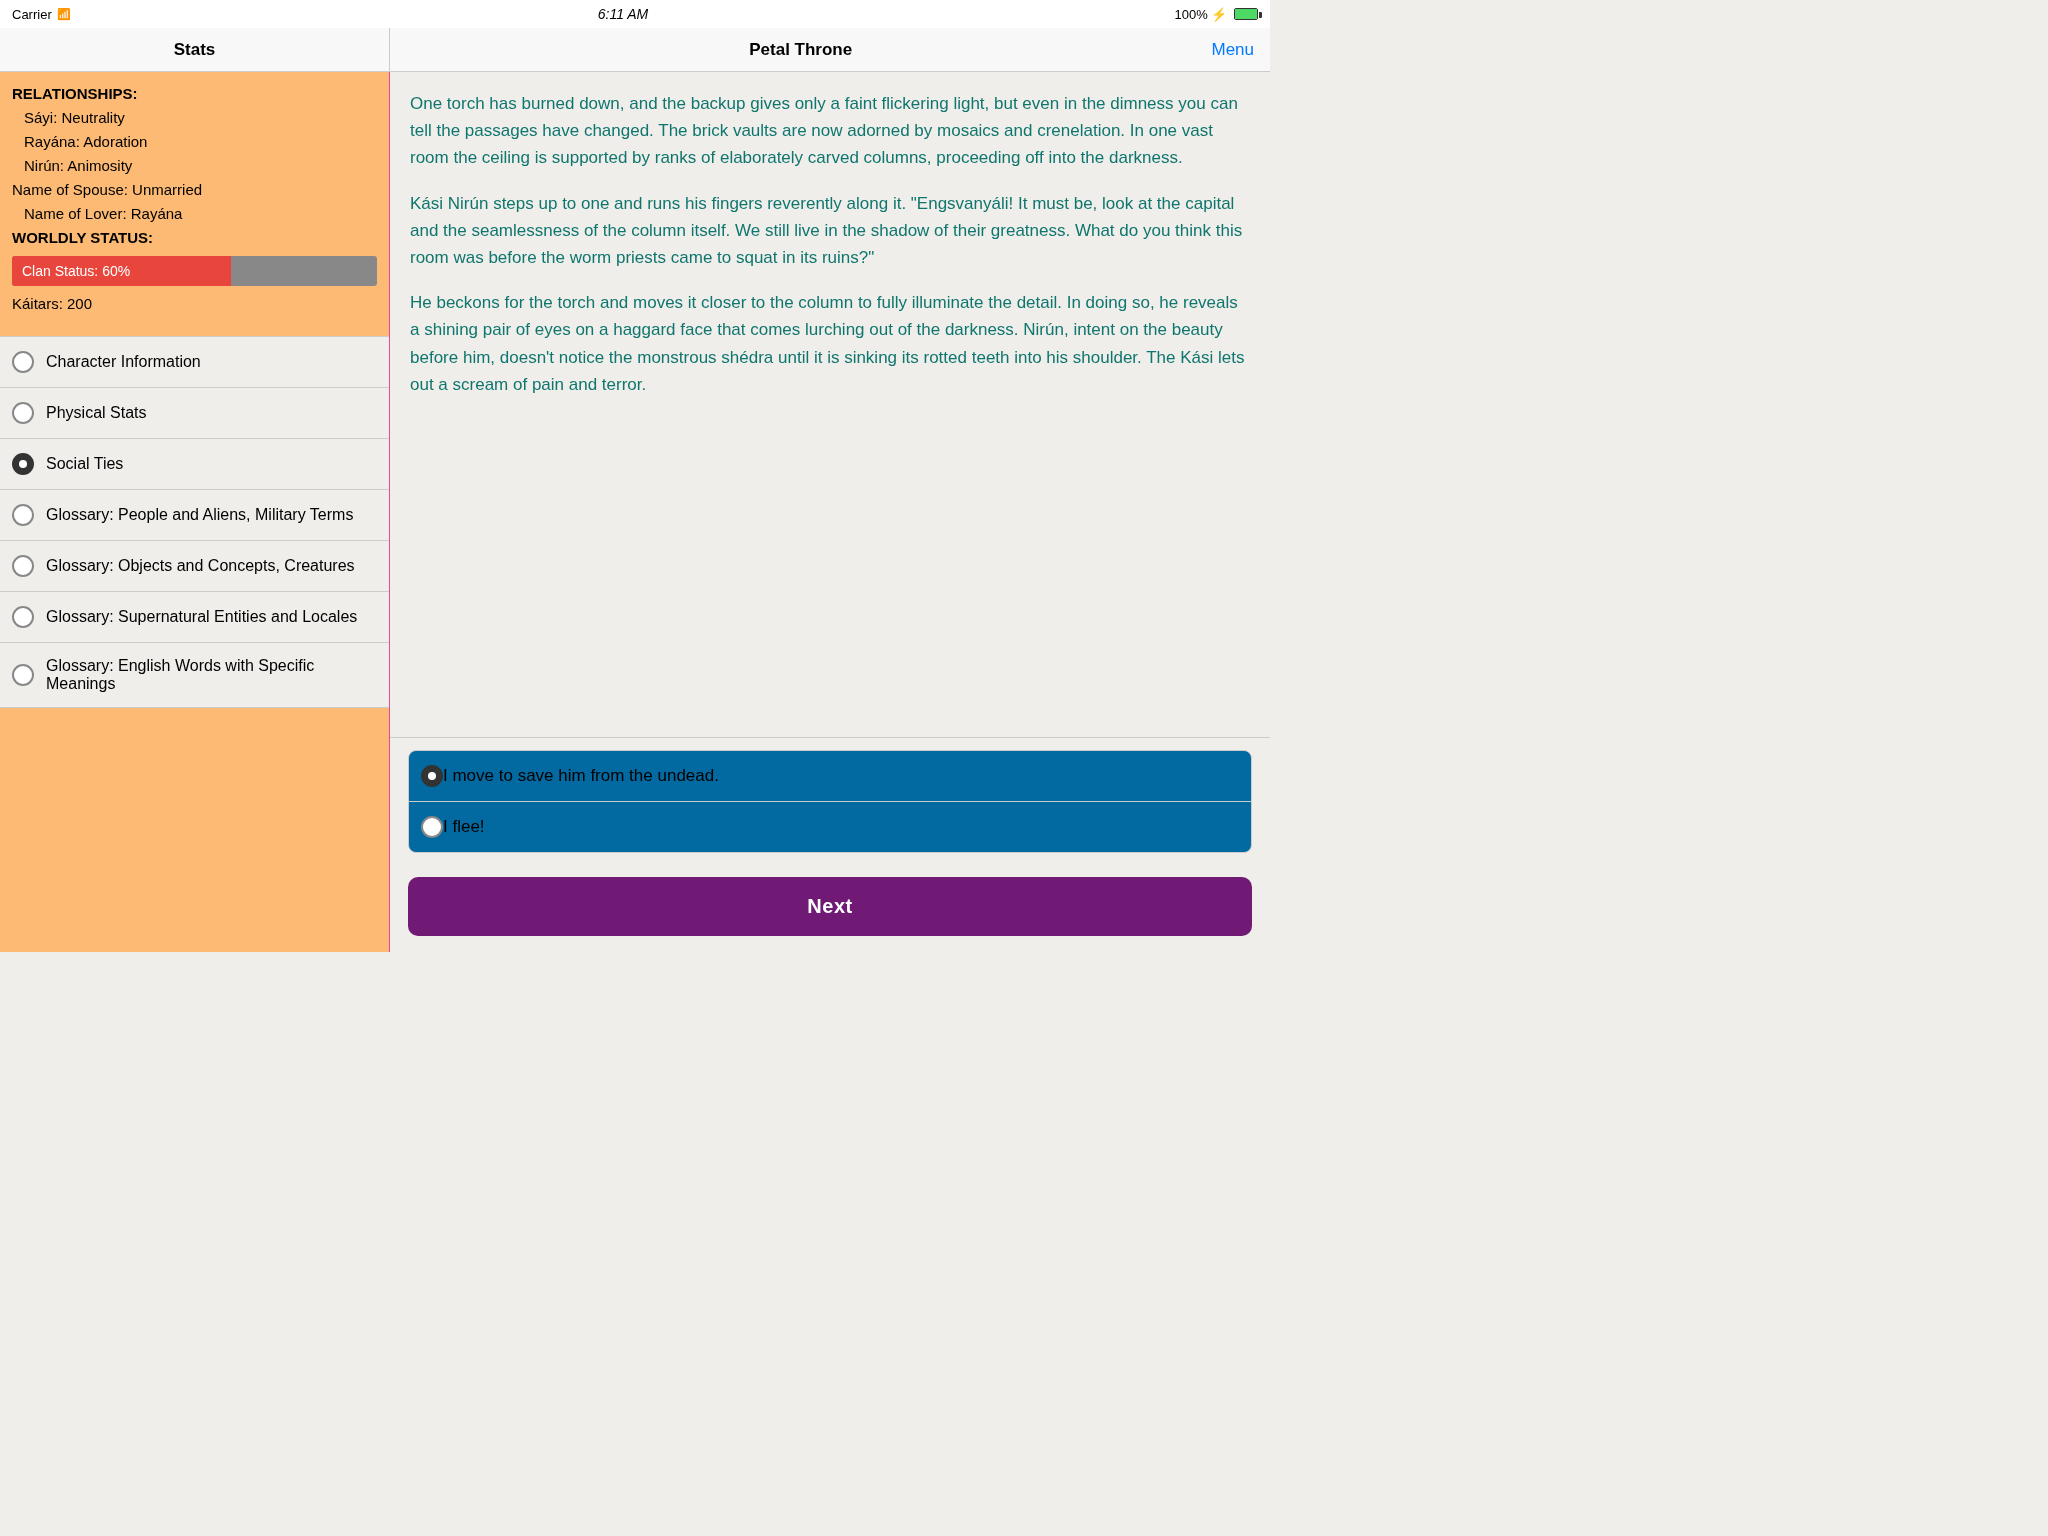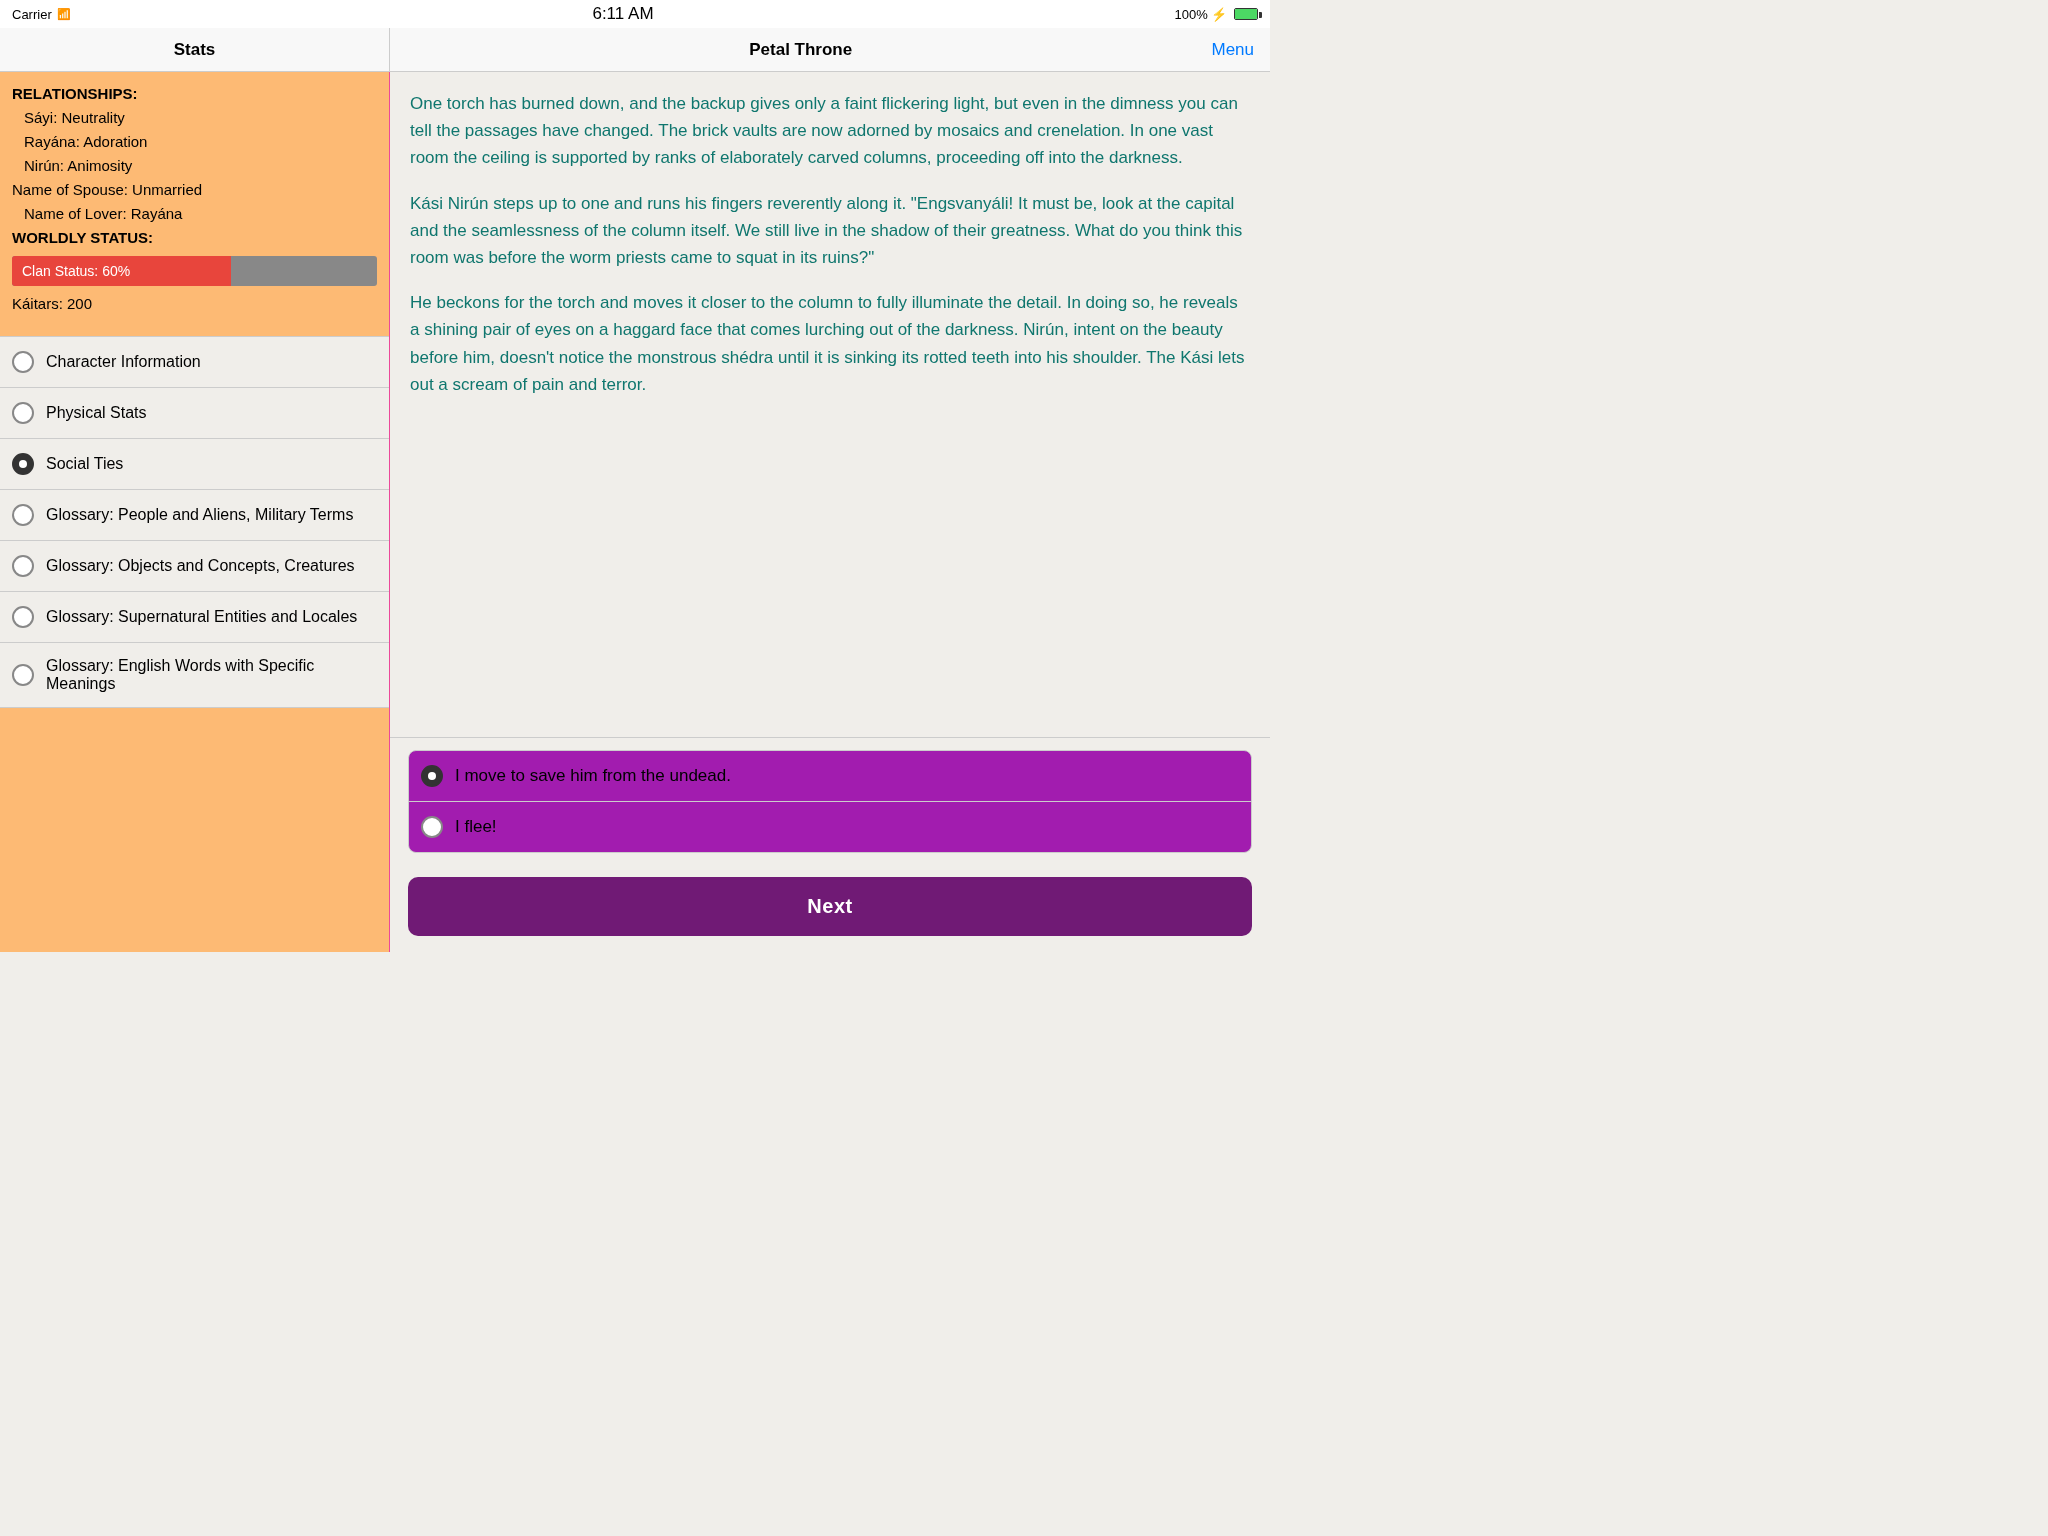--- a/index.html
+++ b/index.html
@@ -19,21 +19,21 @@
       display: flex;
       justify-content: space-between;
       align-items: center;
       padding: 4px 12px;
       background: #fff;
       font-size: 13px;
       font-weight: 500;
       height: 28px;
     }
     .status-left { display: flex; align-items: center; gap: 6px; }
-    .status-center { font-size: 17px; font-weight: 500; }
+    .status-center { font-size: 14px; font-weight: 500; font-style: italic; }
     .status-right { display: flex; align-items: center; gap: 4px; font-size: 13px; }
     .battery-icon {
       display: inline-block;
       width: 24px; height: 12px;
       border: 1.5px solid #333;
       border-radius: 2px;
       position: relative;
       margin-left: 2px;
     }
     .battery-fill {
@@ -208,23 +208,22 @@
     .choices-section {
       padding: 12px 18px;
       border-top: 1px solid #ccc;
     }
 
     .choice-item {
       display: flex;
       align-items: center;
       padding: 14px 12px;
       border: 1px solid #ccc;
-      background: #a21caf;
+      background: #0369a1;
       cursor: pointer;
-      gap: 12px;
       font-size: 17px;
     }
     .choice-item:first-child {
       border-radius: 8px 8px 0 0;
     }
     .choice-item + .choice-item {
       border-top: none;
       border-radius: 0 0 8px 8px;
     }
     .choice-wrapper {

